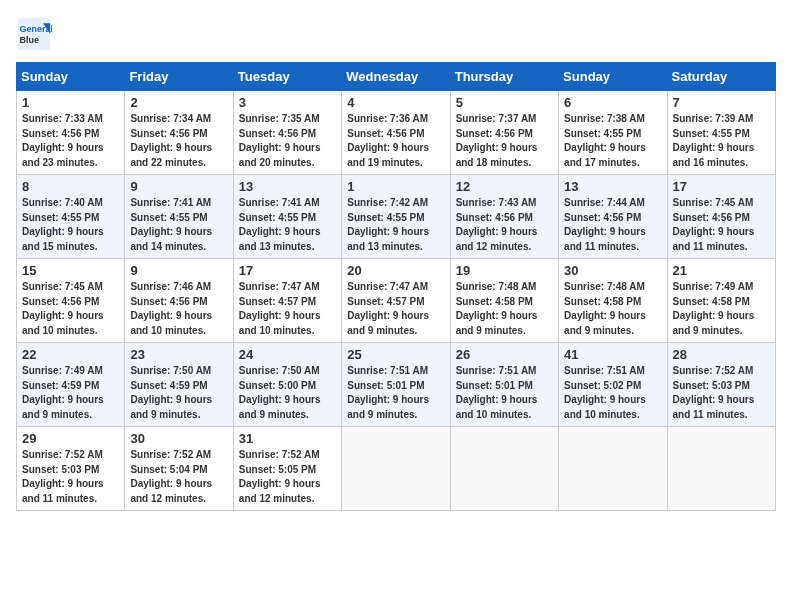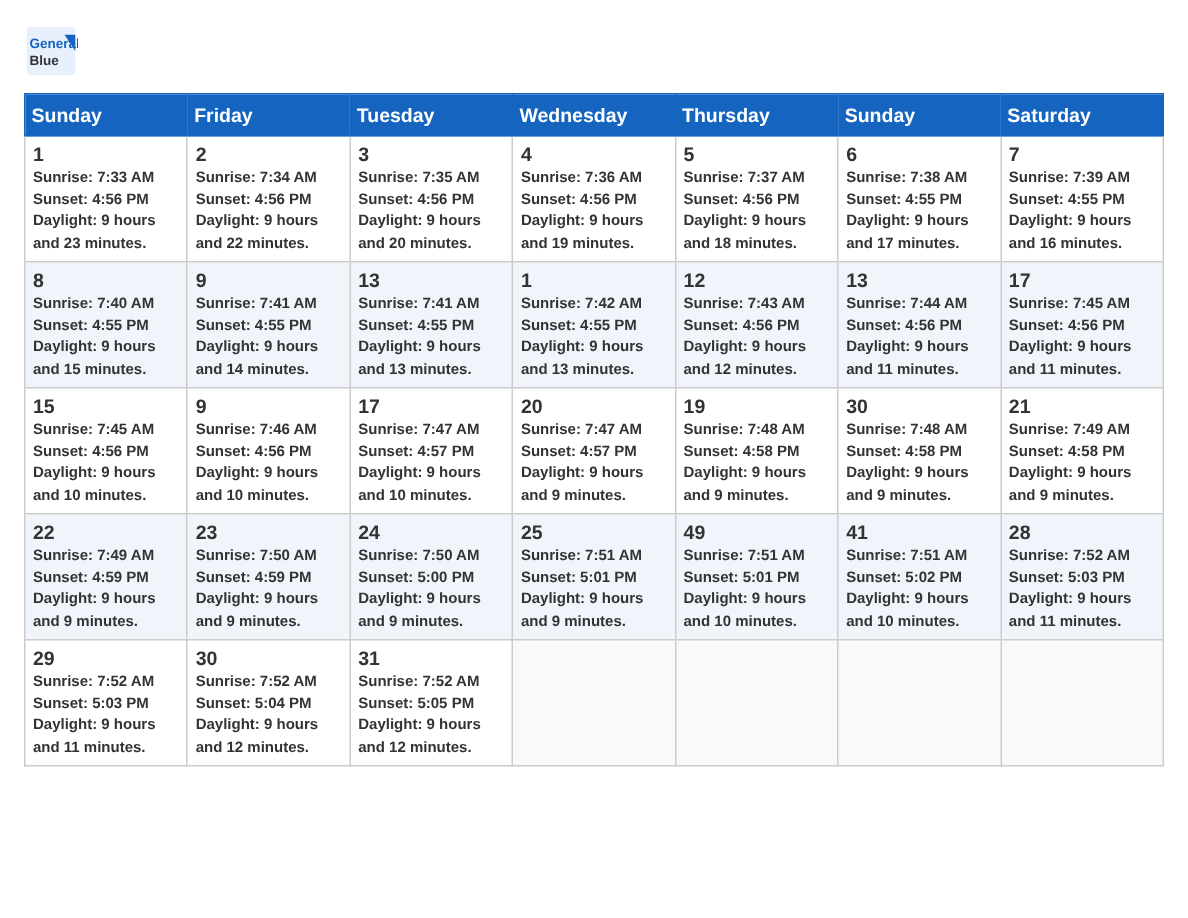--- a/index.html
+++ b/index.html
@@ -228,21 +228,21 @@
         </td>
         <td>
           <span class="day-num">24</span>
           <div class="day-info">Sunrise: 7:50 AM<br>Sunset: 5:00 PM<br>Daylight: 9 hours and 9 minutes.</div>
         </td>
         <td>
           <span class="day-num">25</span>
           <div class="day-info">Sunrise: 7:51 AM<br>Sunset: 5:01 PM<br>Daylight: 9 hours and 9 minutes.</div>
         </td>
         <td>
-          <span class="day-num">49</span>
+          <span class="day-num">26</span>
           <div class="day-info">Sunrise: 7:51 AM<br>Sunset: 5:01 PM<br>Daylight: 9 hours and 10 minutes.</div>
         </td>
         <td>
           <span class="day-num">41</span>
           <div class="day-info">Sunrise: 7:51 AM<br>Sunset: 5:02 PM<br>Daylight: 9 hours and 10 minutes.</div>
         </td>
         <td>
           <span class="day-num">28</span>
           <div class="day-info">Sunrise: 7:52 AM<br>Sunset: 5:03 PM<br>Daylight: 9 hours and 11 minutes.</div>
         </td>

